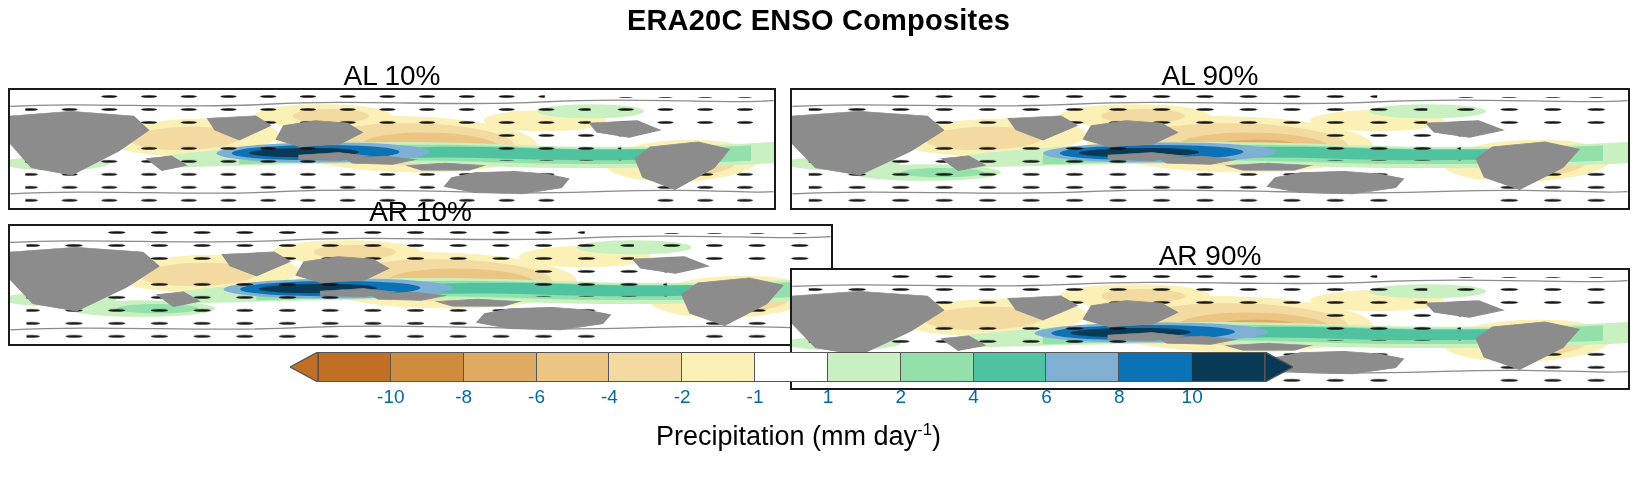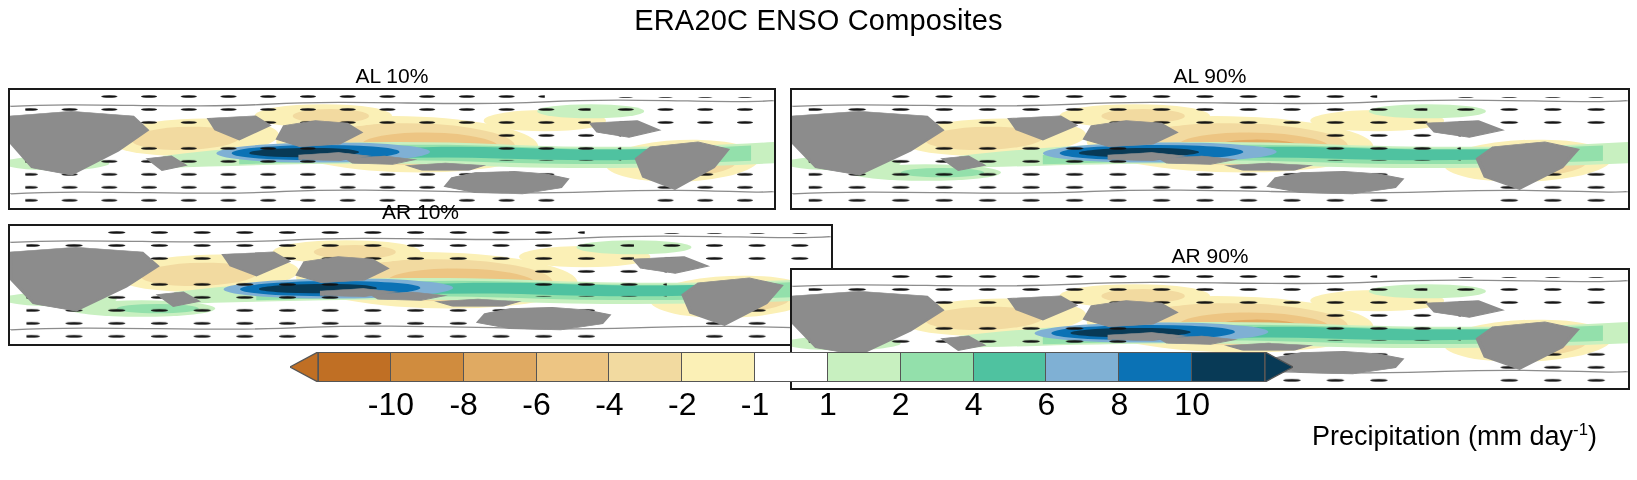--- a/index.html
+++ b/index.html
@@ -1,41 +1,41 @@
 <!DOCTYPE html>
 <html><head>
 <meta charset="utf-8">
 <style>
   html,body{margin:0;padding:0;background:#ffffff;}
   body{width:1637px;height:480px;font-family:"Liberation Sans",sans-serif;color:#000;overflow:hidden;position:relative;}
 
   #figure{position:absolute;left:0;top:0;width:1637px;height:480px;}
 
   #fig-title{position:absolute;left:0;top:4px;width:1637px;text-align:center;
-    font-size:29px;font-weight:400;letter-spacing:.2px;color:#000;}
+    font-size:29px;font-weight:700;letter-spacing:.2px;color:#000;}
 
   .panel-wrap{position:absolute;}
   .panel-title{position:absolute;left:0;width:100%;text-align:center;
-    font-size:21px;font-weight:400;color:#000;top:0;height:24px;line-height:24px;}
+    font-size:28px;font-weight:400;color:#000;top:0;height:24px;line-height:24px;}
   .panel-map{position:absolute;left:0;top:24px;width:100%;height:calc(100% - 24px);
     border:2.5px solid #1a1a1a;background:#ffffff;overflow:hidden;box-sizing:border-box;}
   .map-inner{position:absolute;left:0;top:0;width:100%;height:100%;}
   .map-svg{position:absolute;left:0;top:0;width:100%;height:100%;display:block;}
 
   
   #colorbar{position:absolute;}
   .cb-strip{position:absolute;left:0;top:0;height:100%;display:flex;}
   .cb-cell{height:100%;border-right:1.5px solid #555;box-sizing:border-box;}
   .cb-cell:last-child{border-right:none;}
   .cb-arrow{position:absolute;top:0;height:100%;}
   .cb-outline{position:absolute;left:0;top:0;width:100%;height:100%;
     border:1.5px solid #555;box-sizing:border-box;pointer-events:none;}
   .cb-tick{position:absolute;top:0;transform:translateX(-50%);
-    font-size:32px;text-align:left;white-space:nowrap;color:#000000;}
-  #cb-axislabel{position:absolute;left:0;width:1597px;text-align:right;
+    font-size:19px;text-align:left;white-space:nowrap;color:#0369a1;}
+  #cb-axislabel{position:absolute;left:0;width:1597px;text-align:center;
     font-size:27px;color:#000;}
   #cb-axislabel sup{font-size:.62em;vertical-align:super;}
 </style>
 </head>
 <body>
 
 <div id="figure">
 
   <div id="fig-title">ERA20C ENSO Composites</div>
 

